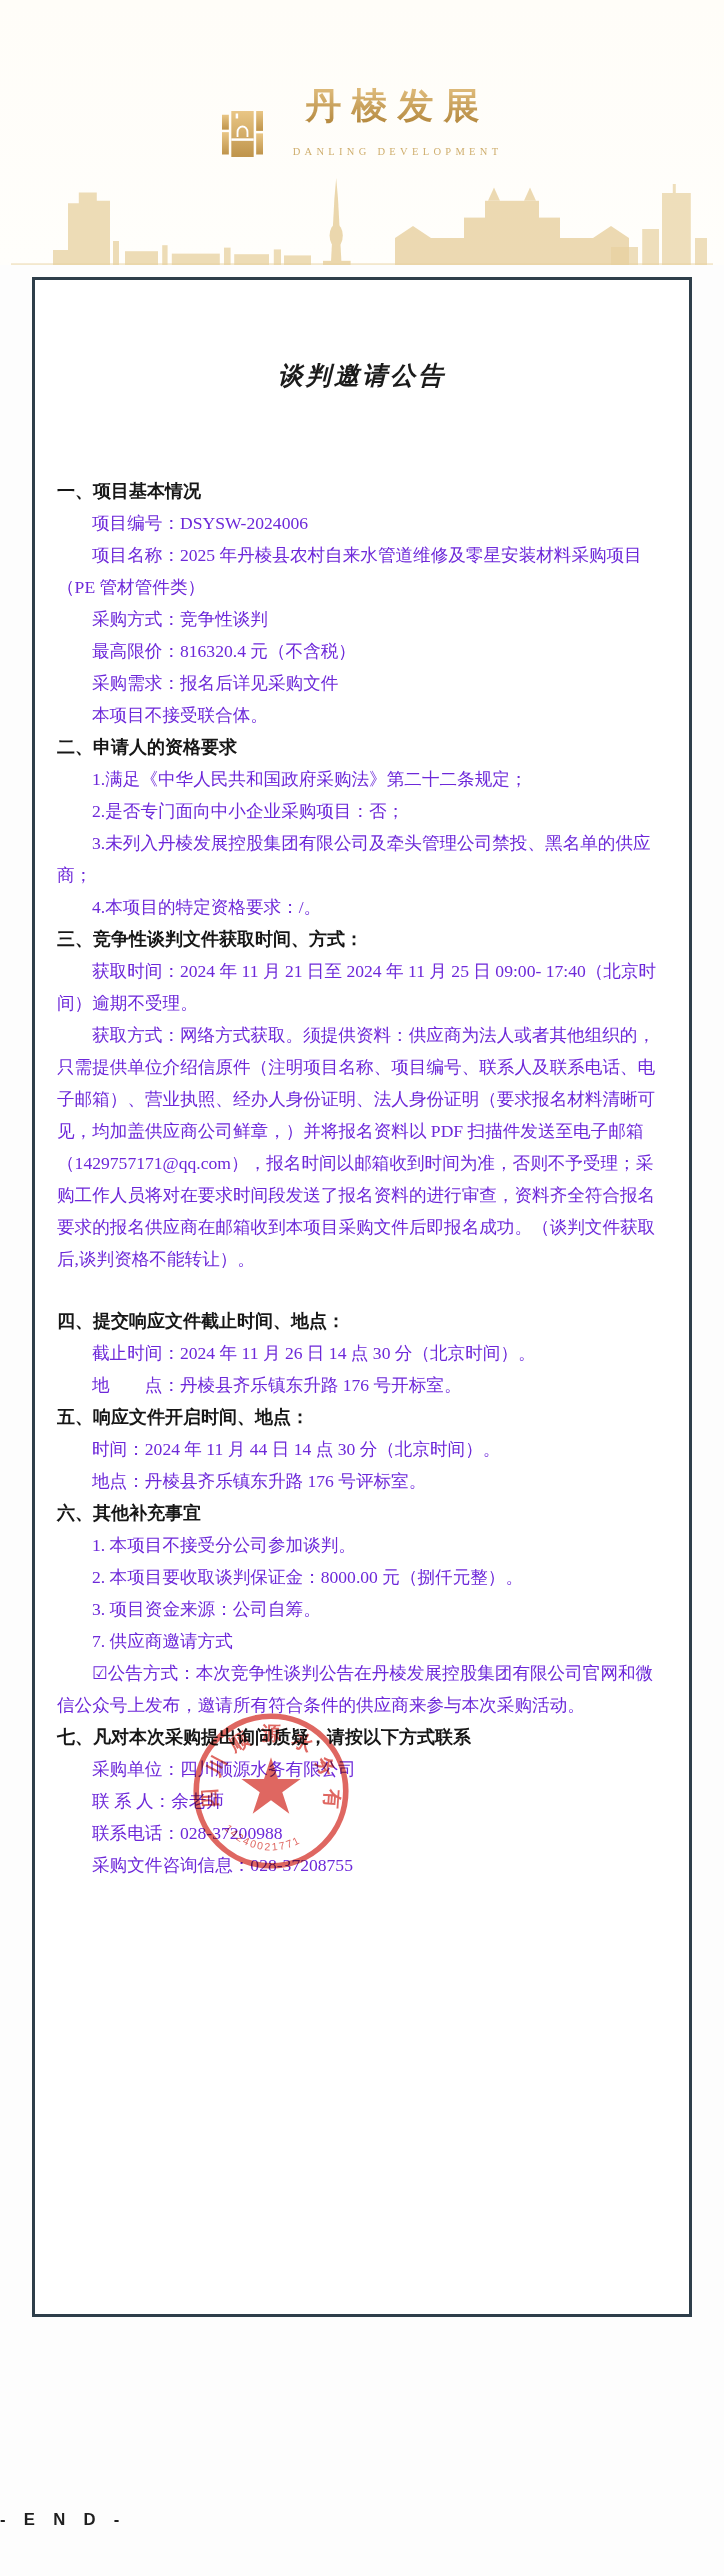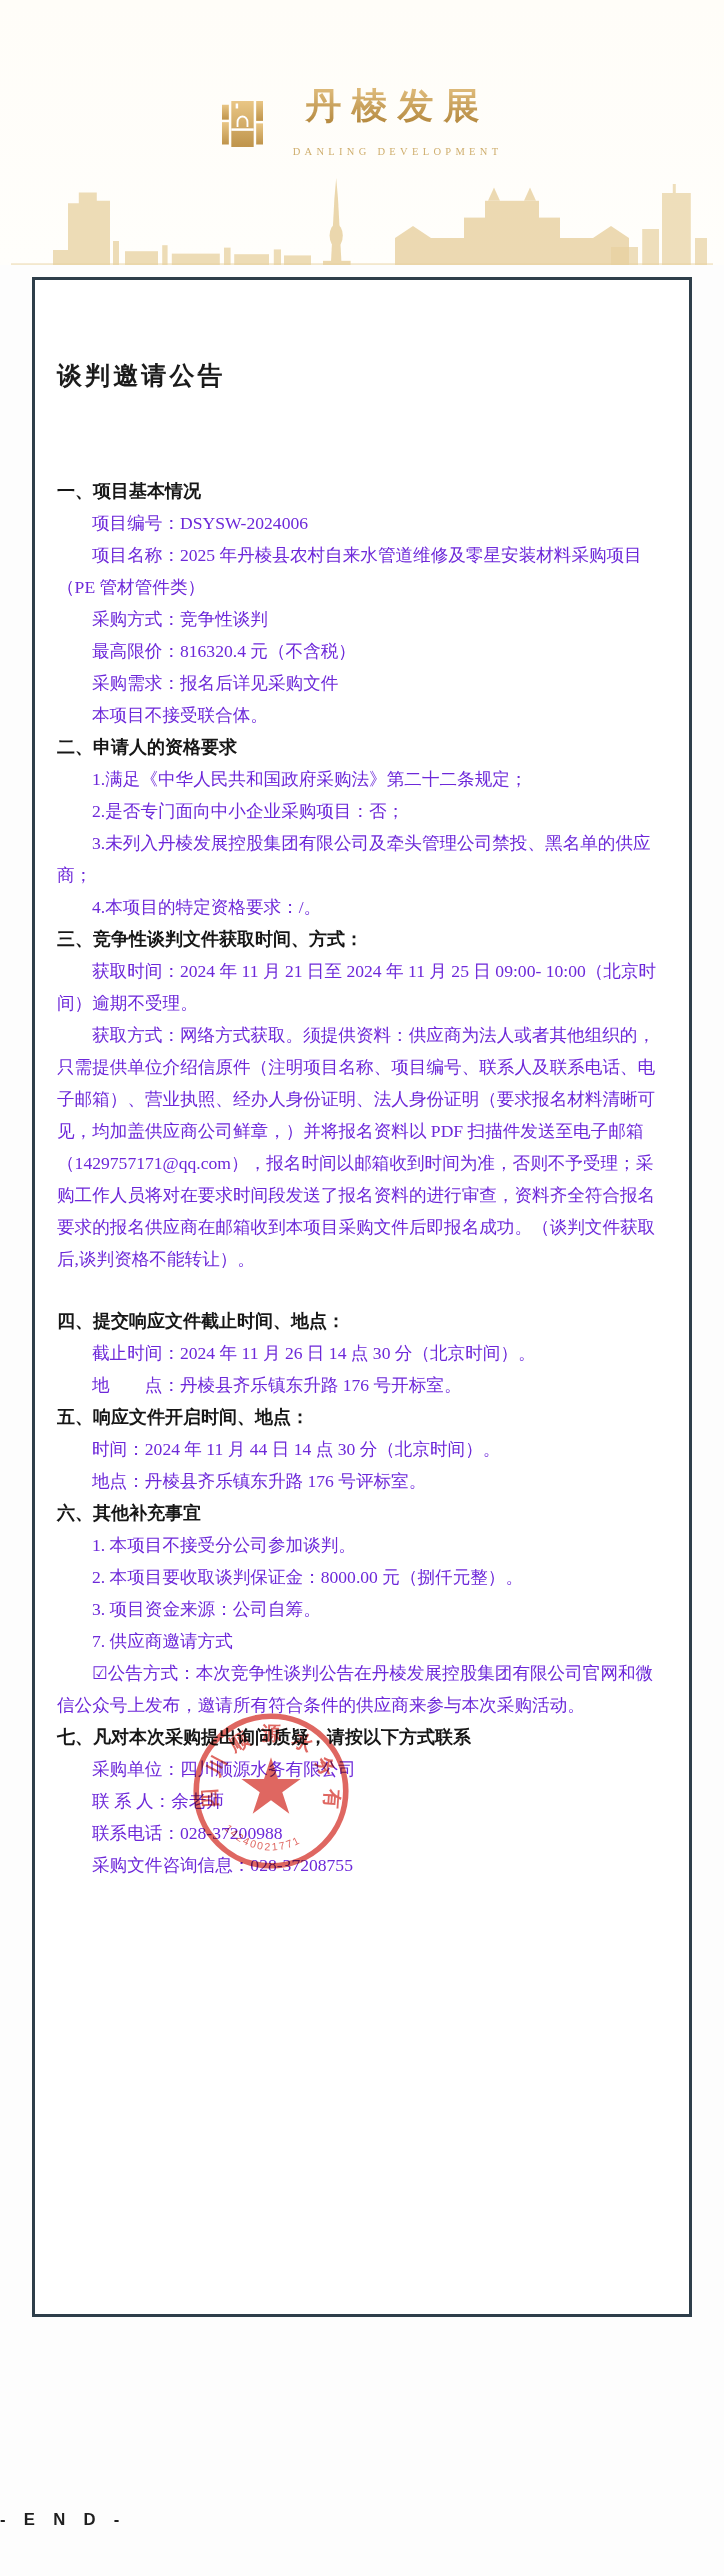--- a/index.html
+++ b/index.html
@@ -16,21 +16,21 @@
   }
 
   
   .header{
     padding-top:87px;
     background:linear-gradient(180deg,#fffdf8 0%,#fffefb 100%);
   }
   .brand-row{
     display:flex;
     justify-content:center;
-    align-items:center;
+    align-items:flex-end;
     gap:30px;
   }
   .brand-mark{width:41px;height:46px;margin-top:3.7px;}
   .brand-textcol{text-align:center;}
   .brand-cn{
     font-family:"Liberation Serif","DejaVu Serif",serif;
     font-weight:700;
     font-size:36px;
     letter-spacing:10px;
     line-height:38px;
@@ -54,23 +54,24 @@
     margin:12.4px auto 0 auto;
     border:3.1px solid #2e3e4a;
     background:#ffffff;
     padding:79px 21.7px 433px 21.7px;
   }
   .doc-title{
     font-family:"Liberation Sans","DejaVu Sans",sans-serif;
     font-weight:700;
     font-size:25px;
     letter-spacing:3.1px;
-    text-align:left;
+    text-align:center;
     color:#1b1b1b;
     margin:0 0 83px 0;
+    font-style:italic;
   }
   .para{
     margin:0;
     font-size:17.6px;
     line-height:32px;
     color:#6d28d9;
     word-break:break-all;
   }
   .para.h{
     font-family:"Liberation Sans","DejaVu Sans",sans-serif;
@@ -185,21 +186,21 @@
         <p class="para t">采购方式：竞争性谈判</p>
         <p class="para t">最高限价：816320.4 元（不含税）</p>
         <p class="para t">采购需求：报名后详见采购文件</p>
         <p class="para t">本项目不接受联合体。</p>
         <p class="para h">二、申请人的资格要求</p>
         <p class="para t">1.满足《中华人民共和国政府采购法》第二十二条规定；</p>
         <p class="para t">2.是否专门面向中小企业采购项目：否；</p>
         <p class="para t">3.未列入丹棱发展控股集团有限公司及牵头管理公司禁投、黑名单的供应商；</p>
         <p class="para t">4.本项目的特定资格要求：/。</p>
         <p class="para h">三、竞争性谈判文件获取时间、方式：</p>
-        <p class="para t">获取时间：2024 年 11 月 21 日至 2024 年 11 月 25 日 09:00- 10:00（北京时间）逾期不受理。</p>
+        <p class="para t">获取时间：2024 年 11 月 21 日至 2024 年 11 月 25 日 09:00- 17:40（北京时间）逾期不受理。</p>
         <p class="para t">获取方式：网络方式获取。须提供资料：供应商为法人或者其他组织的，只需提供单位介绍信原件（注明项目名称、项目编号、联系人及联系电话、电子邮箱）、营业执照、经办人身份证明、法人身份证明（要求报名材料清晰可见，均加盖供应商公司鲜章，）并将报名资料以 PDF 扫描件发送至电子邮箱（1429757171@qq.com），报名时间以邮箱收到时间为准，否则不予受理；采购工作人员将对在要求时间段发送了报名资料的进行审查，资料齐全符合报名要求的报名供应商在邮箱收到本项目采购文件后即报名成功。（谈判文件获取后,谈判资格不能转让）。</p>
         <p class="para h gap">四、提交响应文件截止时间、地点：</p>
         <p class="para t">截止时间：2024 年 11 月 26 日 14 点 30 分（北京时间）。</p>
         <p class="para t">地　　点：丹棱县齐乐镇东升路 176 号开标室。</p>
         <p class="para h">五、响应文件开启时间、地点：</p>
         <p class="para t">时间：2024 年 11 月 44 日 14 点 30 分（北京时间）。</p>
         <p class="para t">地点：丹棱县齐乐镇东升路 176 号评标室。</p>
         <p class="para h">六、其他补充事宜</p>
         <p class="para t">1. 本项目不接受分公司参加谈判。</p>
         <p class="para t">2. 本项目要收取谈判保证金：8000.00 元（捌仟元整）。</p>

